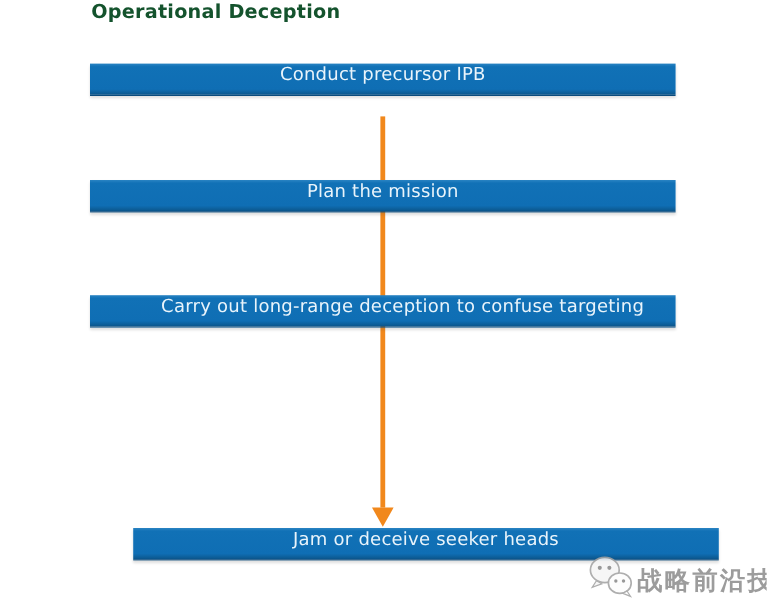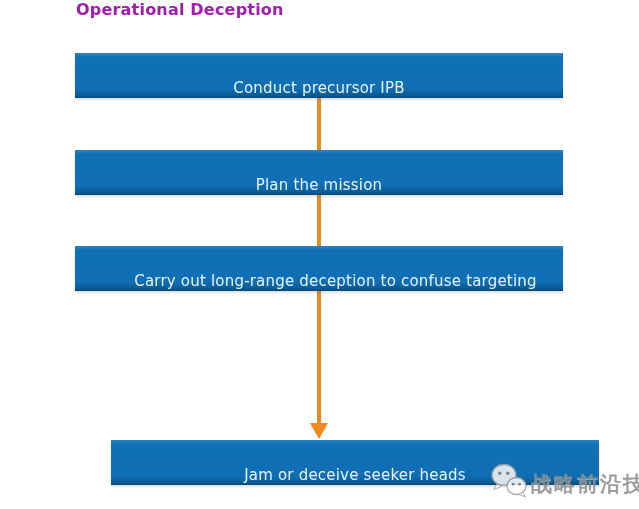--- a/index.html
+++ b/index.html
@@ -5,37 +5,37 @@
   html,body{margin:0;padding:0;background:#ffffff;}
   .canvas{
     position:relative;
     width:639px;height:509px;
     background:#ffffff;
     overflow:hidden;
     font-family:"DejaVu Sans","Liberation Sans",sans-serif;
   }
   .title{
     position:absolute;left:76px;top:0px;margin:0;
-    font-size:16px;line-height:20px;font-weight:700;color:#a21caf;
+    font-size:16px;line-height:20px;font-weight:700;color:#14532d;
     letter-spacing:0.2px;
   }
   .connector-line{
     position:absolute;left:317px;top:97px;width:4px;height:326px;
     background:#f1881c;z-index:1;
   }
   .arrowhead{
     position:absolute;left:310px;top:423px;width:0;height:0;z-index:1;
     border-left:9px solid transparent;
     border-right:9px solid transparent;
     border-top:16px solid #f1881c;
   }
   .step-box{
-    position:absolute;left:75px;width:488px;height:45px;
+    position:absolute;left:75px;width:488px;height:27px;
     box-sizing:border-box;z-index:2;
-    display:flex;align-items:flex-end;justify-content:center;
+    display:flex;align-items:flex-start;justify-content:center;
     background:linear-gradient(180deg,#2a84c3 0%,#1171b6 10%,#0f6eb4 82%,#0c5b94 96%,#0a5288 100%);
     border-bottom:1px solid #094b7d;
     box-shadow:0 2px 2px rgba(80,80,80,0.18);
   }
   .step-label{
     color:#e9f4fb;font-size:15px;letter-spacing:0.2px;text-align:center;
   }
   .box-1{top:53px;}
   .box-2{top:150px;}
   .box-3{top:246px;padding-left:33px;}

